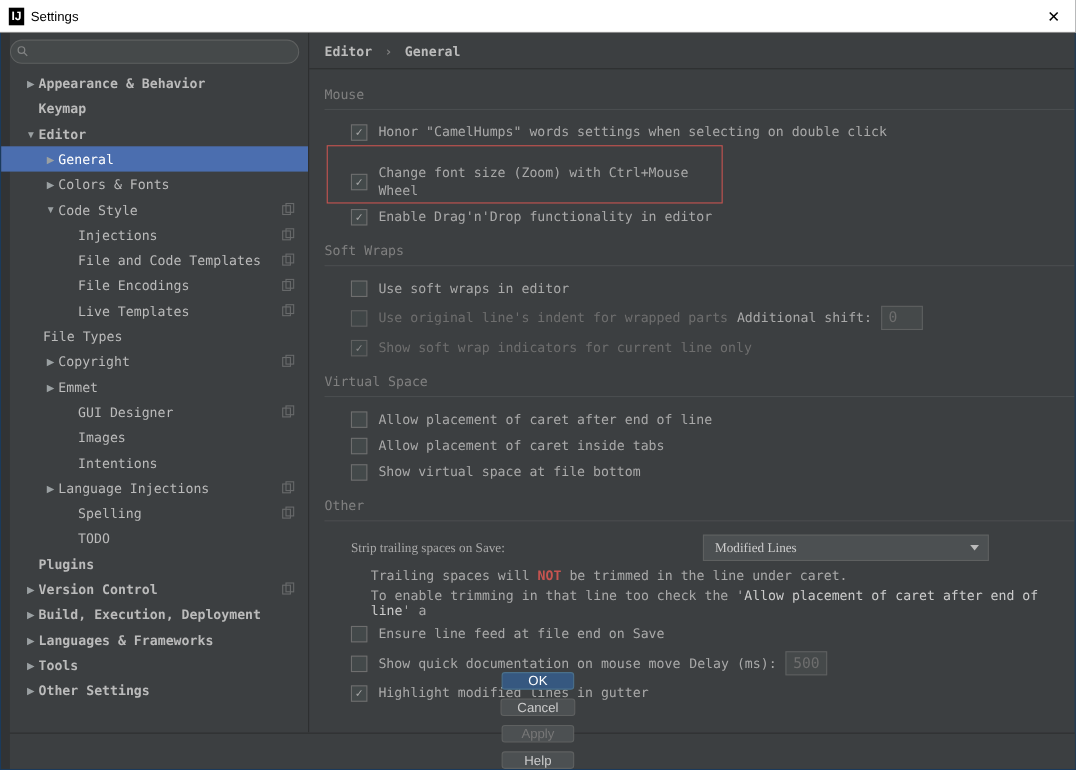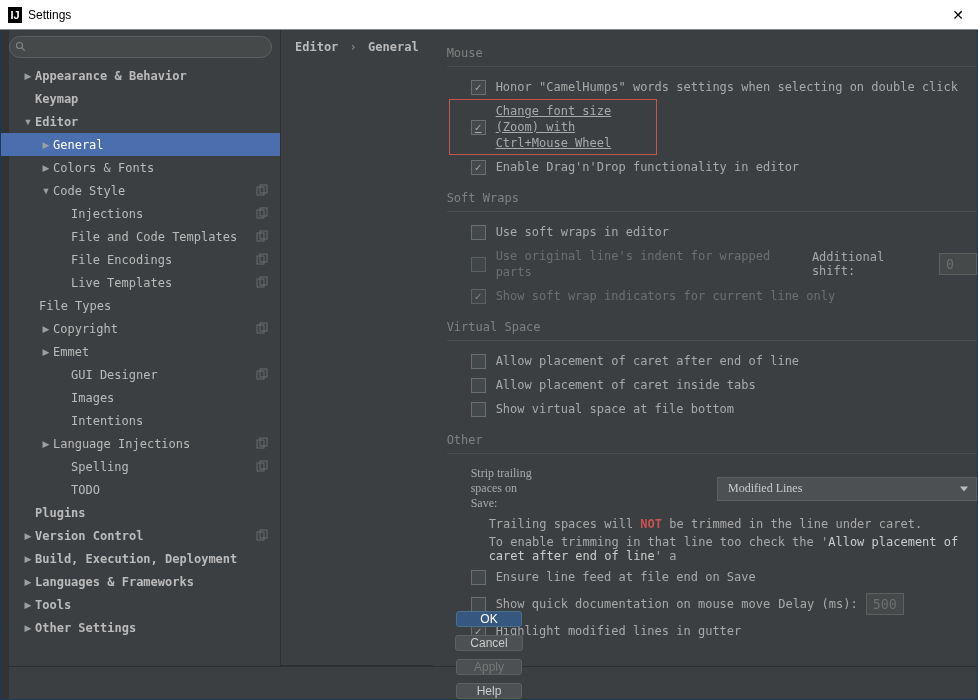--- a/index.html
+++ b/index.html
@@ -22,36 +22,36 @@
   
   .tree { flex: 1; overflow: auto; padding-bottom: 8px;}
   .tree-item { display: flex; align-items: center; height: 23px; padding-right: 8px; cursor: pointer; white-space: nowrap; position: relative;}
   .tree-item.selected { background: #4b6eaf; color: #fff;}
   .tree-item .arrow { width: 14px; text-align: center; font-size: 9px; color: #9aa0a2;}
   .tree-item .label { font-family: Consolas, monospace; }
   .tree-item .copy-icon { position: absolute; right: 12px; top: 5px; width: 12px; height: 12px; opacity: .4;}
   .bold-label { font-weight: bold; color: #bbbbbb;}
   .strip-left { position: absolute; left: 0; top: 0; bottom: 0; width: 8px; background: #313335;}
   
-  .main { flex: 1; display: flex; overflow: hidden;}
+  .main { flex: 1; display: flex; flex-direction: column; overflow: hidden;}
   .breadcrumb { padding: 10px 14px 8px 14px; font-family: Consolas, monospace; color: #bbbbbb; font-weight: bold; border-bottom: 1px solid #2d2f30;}
   .breadcrumb .sep { color: #808080; margin: 0 4px;}
   
   .settings-scroll { flex: 1; overflow: auto; padding: 4px 0 0 16px;}
   
   .section-title { color: #808080; font-family: Consolas, monospace; margin: 12px 0 6px -2px;}
   .section-title::after { content: ""; }
   .section-line { border-top: 1px solid #4a4d4f; margin: 4px 0 8px -2px;}
   
   .row { display: flex; align-items: center; padding: 4px 0 4px 22px; font-family: Consolas, monospace; color: #a9a9a9;}
   .row.disabled { color: #6e6e6e;}
   .check { width: 15px; height: 15px; border: 1px solid #6e6e6e; background: #43494a; margin-right: 10px; flex-shrink: 0; display: inline-flex; align-items: center; justify-content: center;}
   .check.checked::after { content: "✓"; font-size: 11px; color: #aaa; line-height: 1;}
   .check.disabled { opacity: .7;}
-  .row.highlighted { border: 1px solid #c75450; padding: 3px 6px 3px 21px; margin-right: 320px; text-decoration: underline;}
+  .row.highlighted { border: 1px solid #c75450; padding: 16px 6px 3px 21px; margin-right: 320px;}
   .row .text { line-height: 16px;}
   
   .inline-label { margin-left: 8px; color: #a9a9a9;}
   .num-input { width: 38px; height: 22px; background: #45494a; border: 1px solid #5e6060; color: #bbb; padding: 0 6px; font-family: Consolas, monospace; margin-left: 8px;}
   .num-input.disabled { color: #6e6e6e;}
   
   .plain-row { padding: 4px 0 4px 22px; font-family: Liberation Serif, serif; color: #a9a9a9;}
   .dropdown { height: 24px; background: #4c5052; border: 1px solid #5e6060; color: #ccc; padding: 0 24px 0 10px; position: relative; display: inline-flex; align-items: center; min-width: 260px;}
   .dropdown::after { content: ""; position: absolute; right: 8px; top: 50%; width: 0; height: 0; border-left: 4px solid transparent; border-right: 4px solid transparent; border-top: 5px solid #bbb; transform: translateY(-50%);}
   

